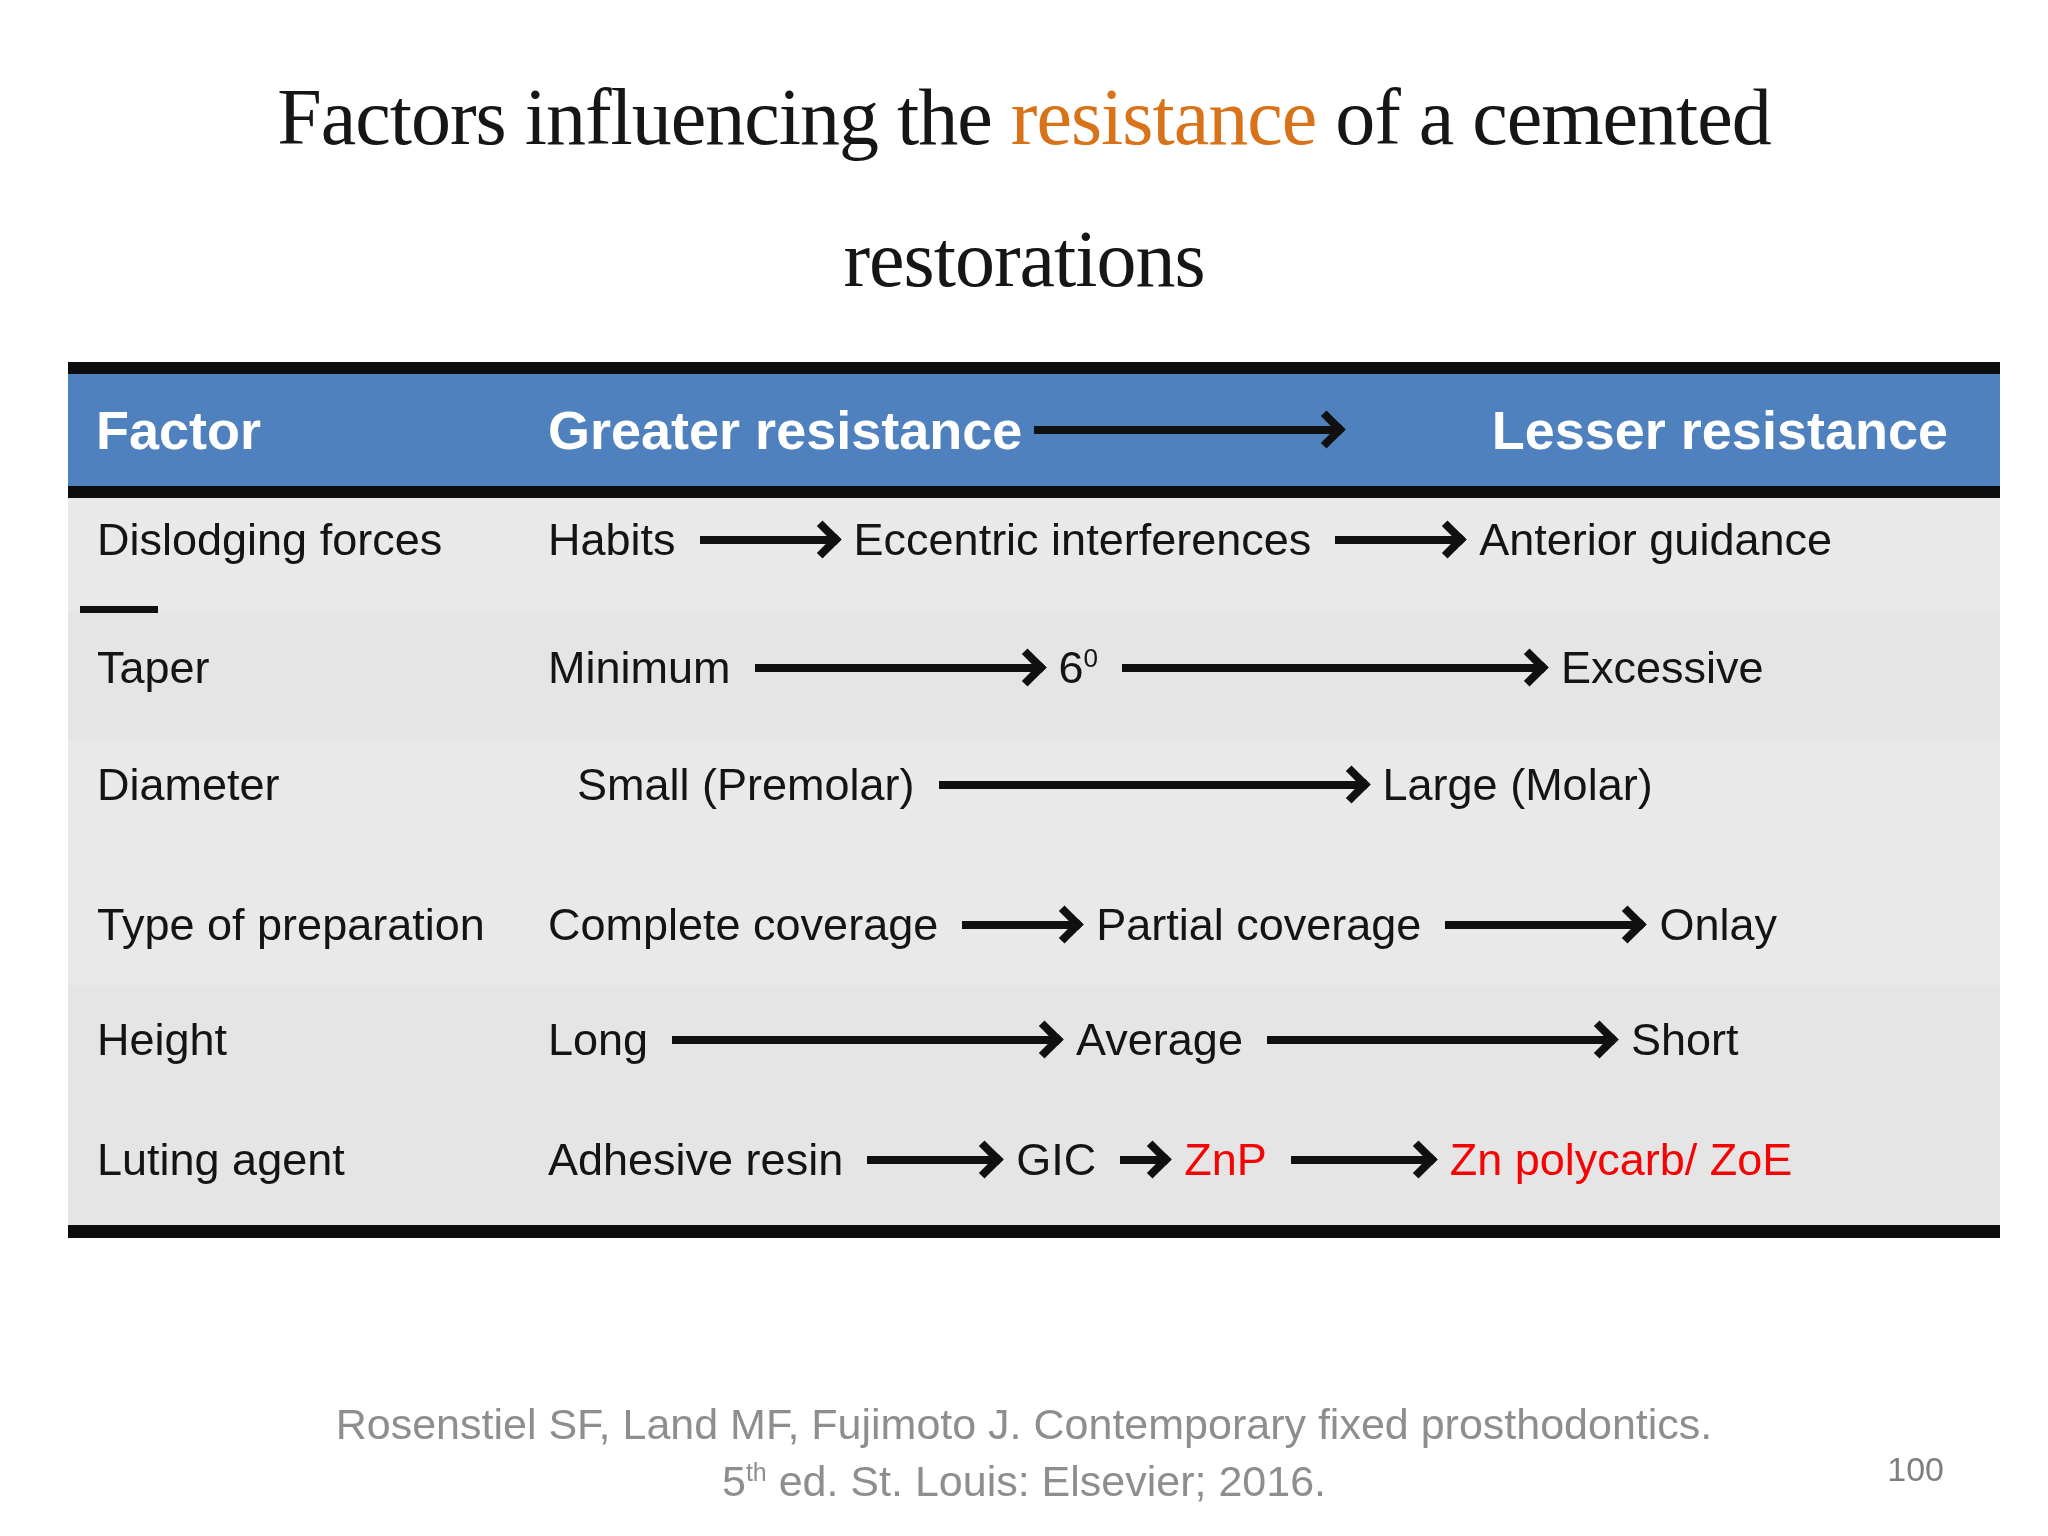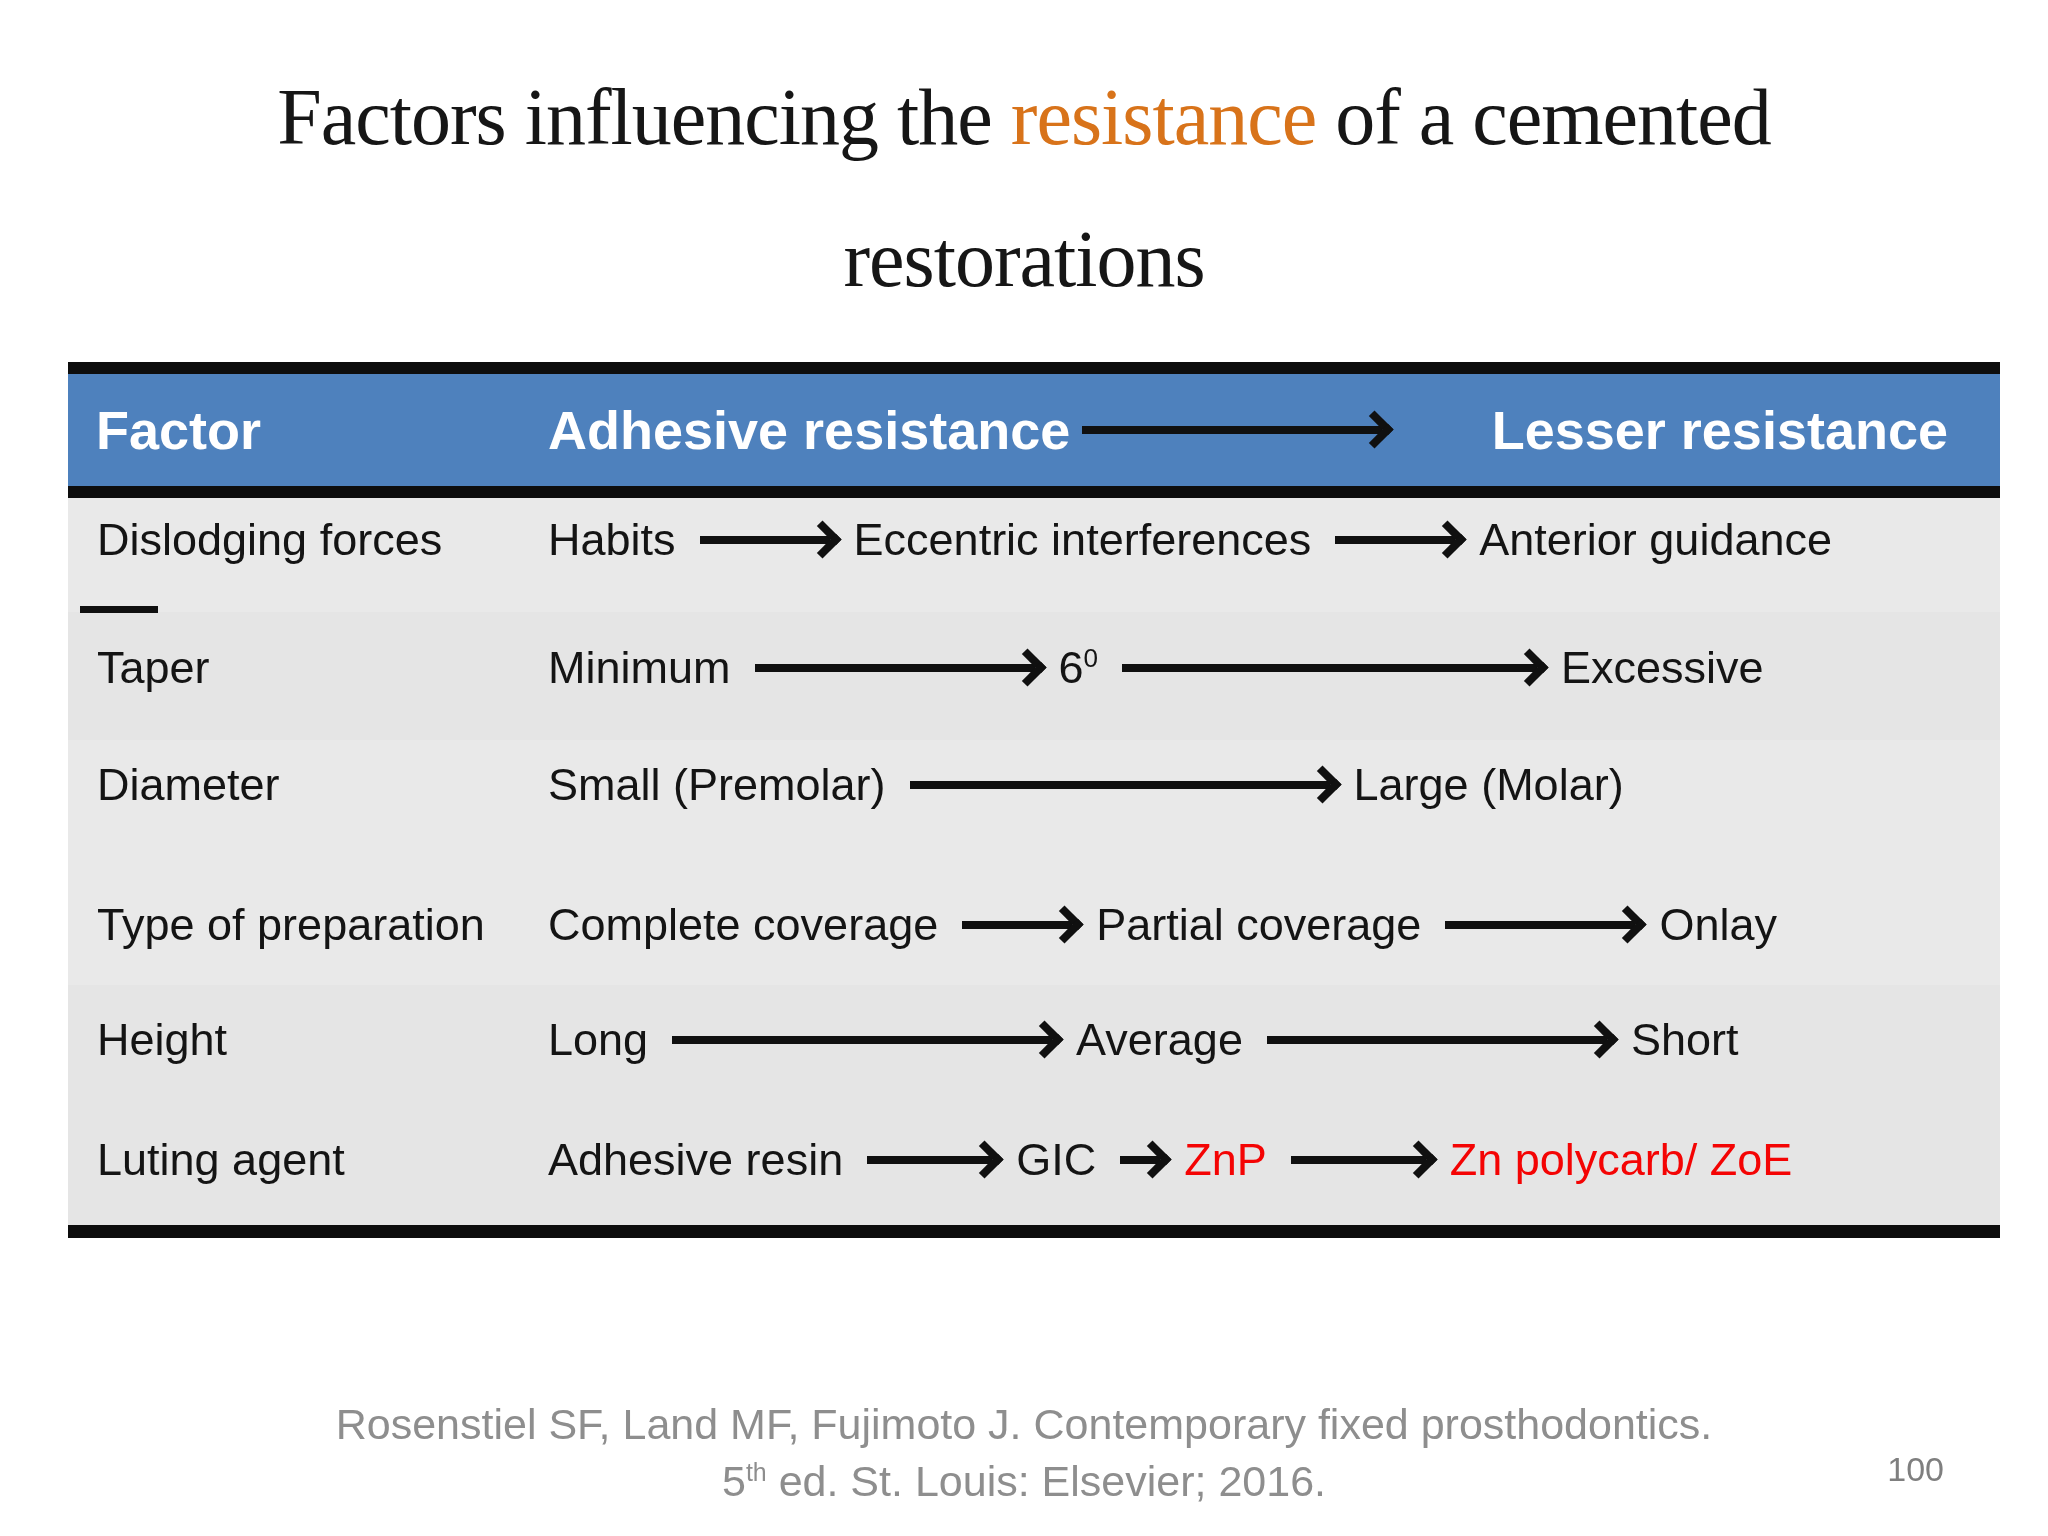--- a/index.html
+++ b/index.html
@@ -16,21 +16,21 @@
   .tbl{position:absolute;left:68px;top:362px;width:1932px;}
   .thead{box-sizing:border-box;height:136px;border-top:12px solid var(--border);
          border-bottom:12px solid var(--border);background:var(--blue);
          display:flex;align-items:center;color:#ffffff;font-weight:bold;font-size:54px;}
   .thead .col-factor{width:480px;flex:none;padding-left:28px;box-sizing:border-box;}
   .thead .hcontent{flex:1;display:flex;align-items:center;padding-right:52px;}
   .row{box-sizing:border-box;display:flex;align-items:flex-start;background:#e5e5e5;}
   .row.shade{background:var(--gray);}
   .row:nth-child(1){height:114px;padding-top:12px;}
   .row:nth-child(2){height:128px;padding-top:26px;}
-  .row:nth-child(3){height:137px;padding-top:15px;}
+  .row:nth-child(3){height:137px;padding-top:15px;gap:29px;}
   .row:nth-child(4){height:108px;padding-top:18px;}
   .row:nth-child(5){height:122px;padding-top:25px;}
   .row:nth-child(6){height:118px;padding-top:23px;}
   .row .factor{width:480px;flex:none;padding-left:29px;box-sizing:border-box;
                font-size:45px;line-height:60px;}
   .row .content{flex:1;display:flex;align-items:center;font-size:45px;line-height:60px;
                 padding-right:40px;}
   .val{white-space:pre;}
   .val.red{color:var(--red);}
   sup{font-size:58%;line-height:0;}
@@ -59,21 +59,21 @@
 
   <div class="title">
     <div><span>Factors influencing the </span><span class="hl">resistance</span><span> of a cemented</span></div>
     <div>restorations</div>
   </div>
 
   <div class="tbl">
     <div class="thead">
       <div class="col-factor">Factor</div>
       <div class="hcontent">
-        <span>Adhesive resistance</span>
+        <span>Greater resistance</span>
         <div class="arrow arrow-header"></div>
         <span class="spacer">Lesser resistance</span>
       </div>
     </div>
     <div>
         <div class="row shade">
           <div class="factor">Dislodging forces</div>
           <div class="content">
             <span class="val">Habits</span>
             <div class="arrow" style="width: 130px;"></div>

